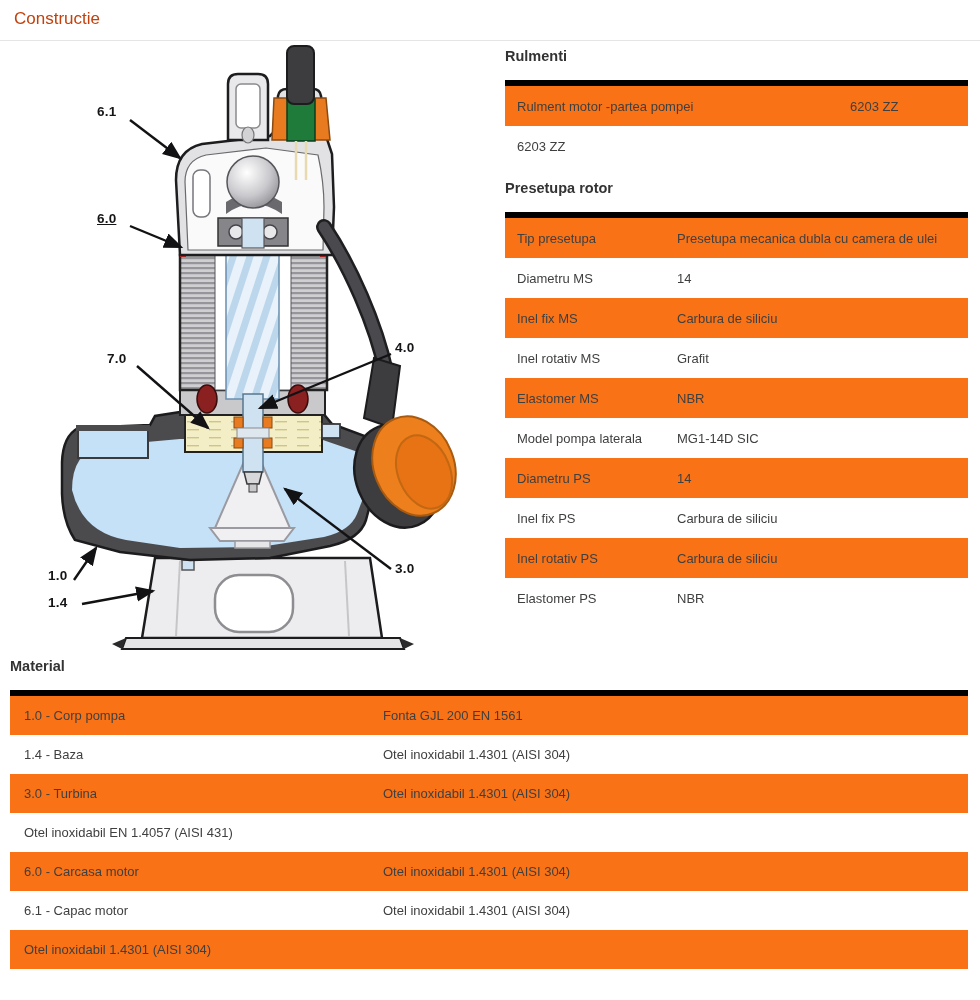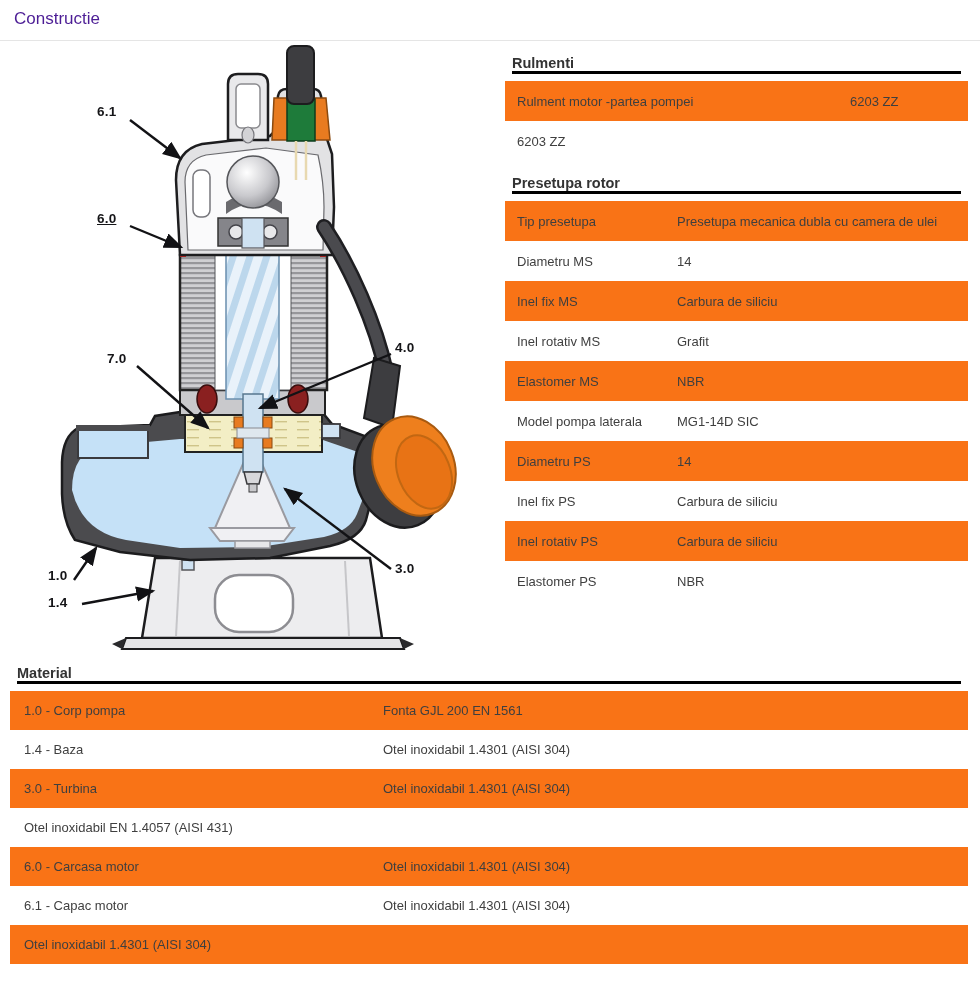--- a/index.html
+++ b/index.html
@@ -1,34 +1,34 @@
 <!DOCTYPE html>
 <html><head>
 <meta charset="utf-8">
 <style>
   html,body{margin:0;padding:0;background:#fff;}
   body{width:980px;height:1000px;position:relative;font-family:"Liberation Sans",sans-serif;overflow:hidden;}
 
-  .section-title{position:absolute;left:14px;top:9px;font-size:17px;color:#4c1d95;font-weight:400;}
+  .section-title{position:absolute;left:14px;top:9px;font-size:17px;color:#c2410c;font-weight:400;}
   .title-rule{position:absolute;left:0;top:40px;width:980px;height:0;border-top:1px solid #e5e5e5;}
 
   
   .diagram{position:absolute;left:30px;top:42px;width:440px;height:616px;}
   .diagram svg{position:absolute;left:0;top:0;}
   .dlabel{position:absolute;font-weight:bold;font-size:13.5px;color:#151518;letter-spacing:.2px;}
   .dl-61{left:67px;top:62px;}
   .dl-60{left:67px;top:169px;text-decoration:underline;}
   .dl-70{left:77px;top:309px;}
   .dl-40{left:365px;top:298px;}
   .dl-10{left:18px;top:526px;}
   .dl-14{left:18px;top:553px;}
   .dl-30{left:365px;top:519px;}
 
   
-  .tblhead{font-size:14.5px;font-weight:bold;color:#333;padding-bottom:0;border-bottom:3px solid #000000;margin:7px;}
+  .tblhead{font-size:14.5px;font-weight:bold;color:#333;padding-bottom:16px;border-bottom:6px solid #000000;margin:0;}
   .trow{display:flex;align-items:center;min-height:40px;font-size:13px;color:#3f3f3f;padding:0 12px;box-sizing:border-box;}
   .trow.shaded{background:#f97316;}
   .tlabel,.tvalue{white-space:nowrap;}
 
   .side{position:absolute;left:505px;top:48px;width:463px;}
   .tbl-rulmenti{margin-bottom:14px;}
   .tbl-rulmenti .trow{margin-top:0;}
   .tbl-rulmenti .tlabel{flex:1;}
   .tbl-rulmenti .tvalue{width:106px;}
   .tbl-presetupa .tlabel{width:160px;}

